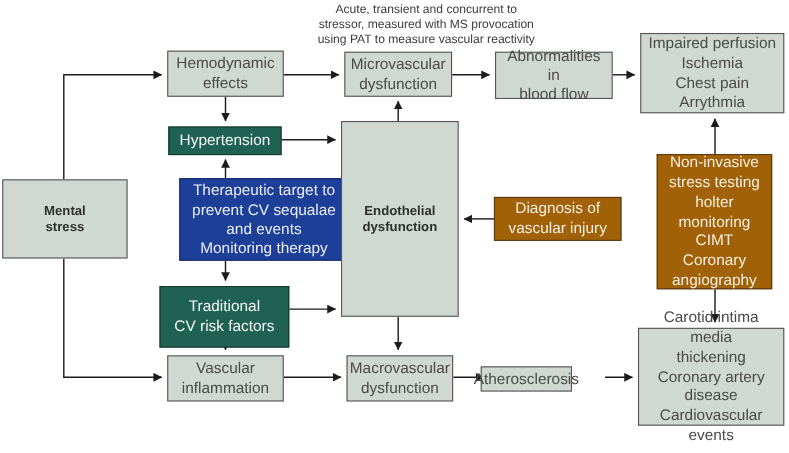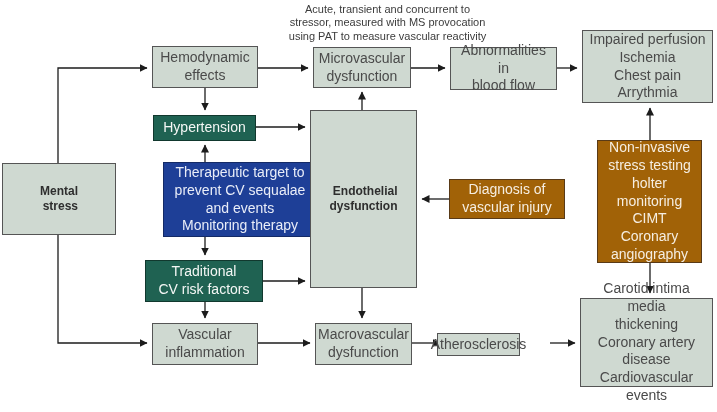--- a/index.html
+++ b/index.html
@@ -25,21 +25,20 @@
   }
   .box-light {
     background: #cfd9d1;
     border: 1px solid #555555;
     color: #4a4a4a;
   }
   .box-light.emph {
     color: #2e2e2e;
     font-weight: bold;
     font-size: 12px;
-    text-align: right;
   }
   .box-green {
     background: #1f6252;
     border: 1px solid #11382e;
     color: #f4f7f5;
   }
   .box-blue {
     background: #1e3f97;
     border: 1px solid #142a66;
     color: #e9edf8;
@@ -162,21 +161,21 @@
 CIMT
 Coronary
 angiography</div>
 
   <div class="node box-light" style="left:580px; top:298px; width:133px; height:89px;">Carotid intima media
 thickening
 Coronary artery
 disease
 Cardiovascular events</div>
 
-  <div class="node box-green" style="left:145px; top:260px; width:118px; height:42px;">Traditional
+  <div class="node box-green" style="left:145px; top:260px; width:118px; height:56px;">Traditional
 CV risk factors</div>
 
   <div class="node box-light" style="left:152px; top:323px; width:106px; height:42px;">Vascular
 inflammation</div>
 
   <div class="node box-light" style="left:315px; top:323px; width:97px; height:42px;">Macrovascular
 dysfunction</div>
 
   <div class="node box-light" style="left:437px; top:333px; width:83px; height:23px;">Atherosclerosis</div>
 

